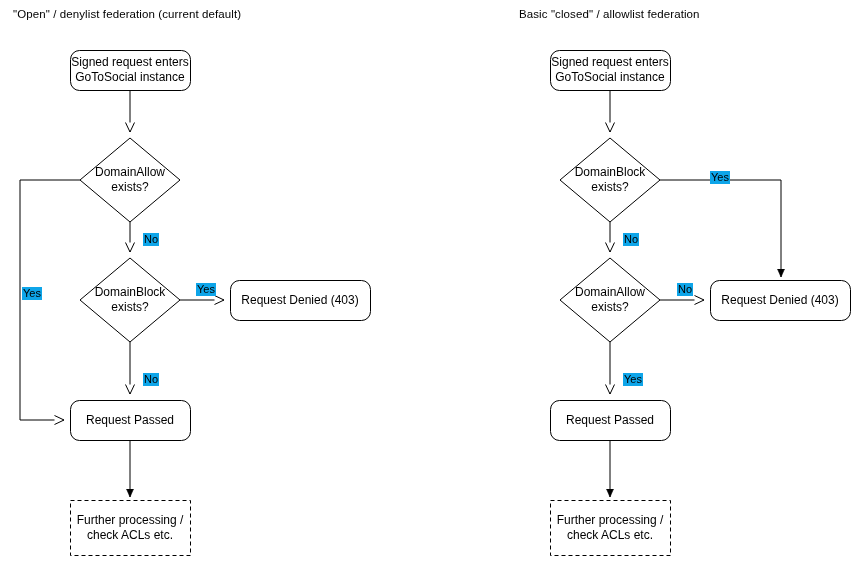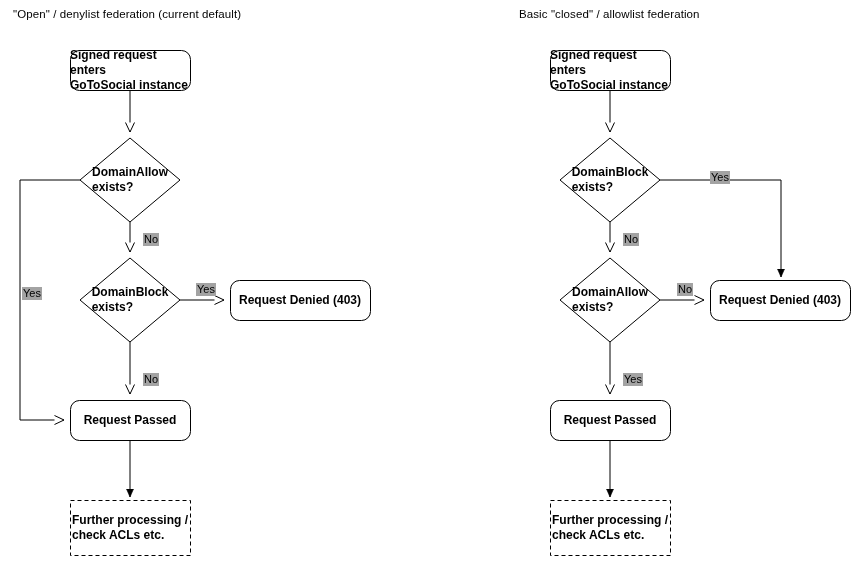--- a/index.html
+++ b/index.html
@@ -31,33 +31,33 @@
     position: absolute;
     font-size: 11.5px;
     color: #000000;
     white-space: nowrap;
     letter-spacing: 0.1px;
   }
   .node-label {
     position: absolute;
     font-size: 12px;
     color: #000000;
+    text-align: center;
     line-height: 15px;
     white-space: pre-line;
     display: flex;
     align-items: center;
     justify-content: center;
     pointer-events: none;
-    font-weight: bold;
   }
   .edge-label {
     position: absolute;
     font-size: 11px;
     color: #000000;
-    background: #a3a3a3;
+    background: #0ea5e9;
     padding: 0 1px;
     white-space: nowrap;
     line-height: 13px;
   }
 </style>
 </head>
 <body>
 
 <div class="canvas">
 

